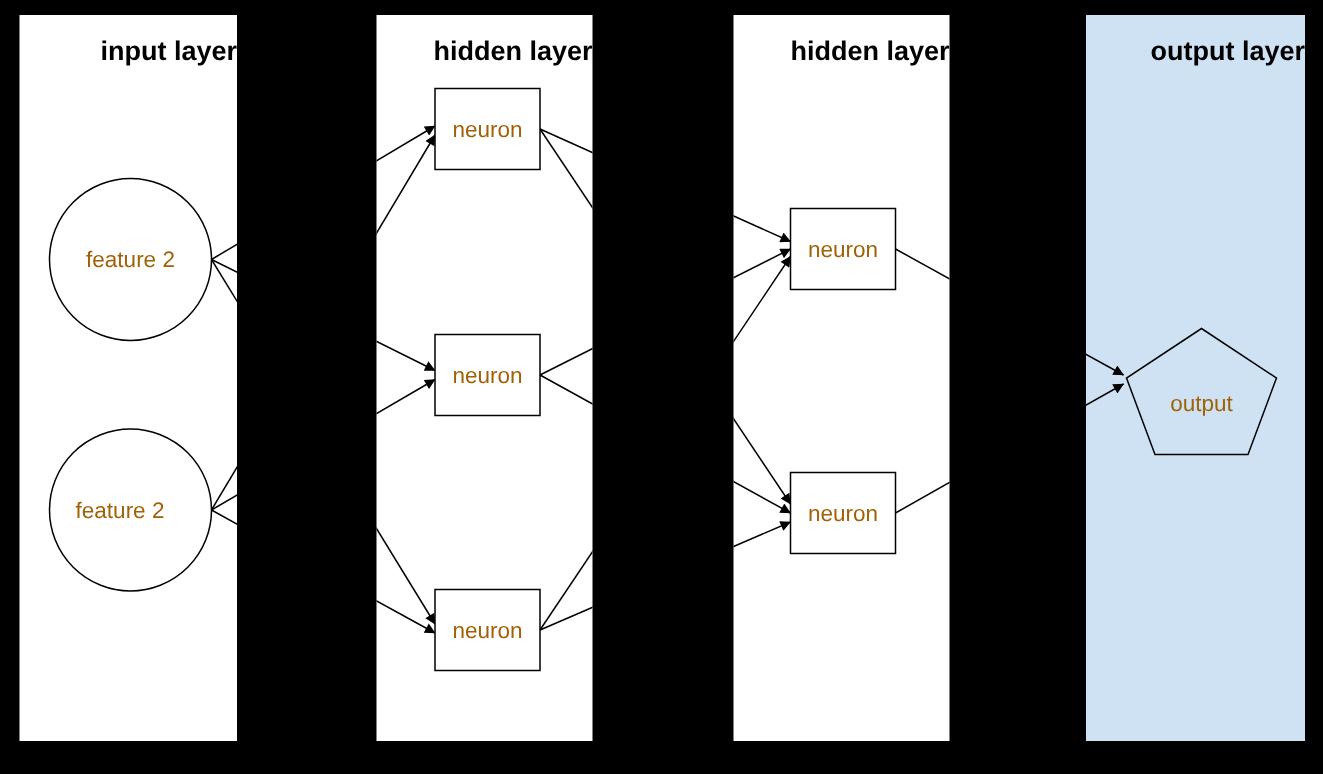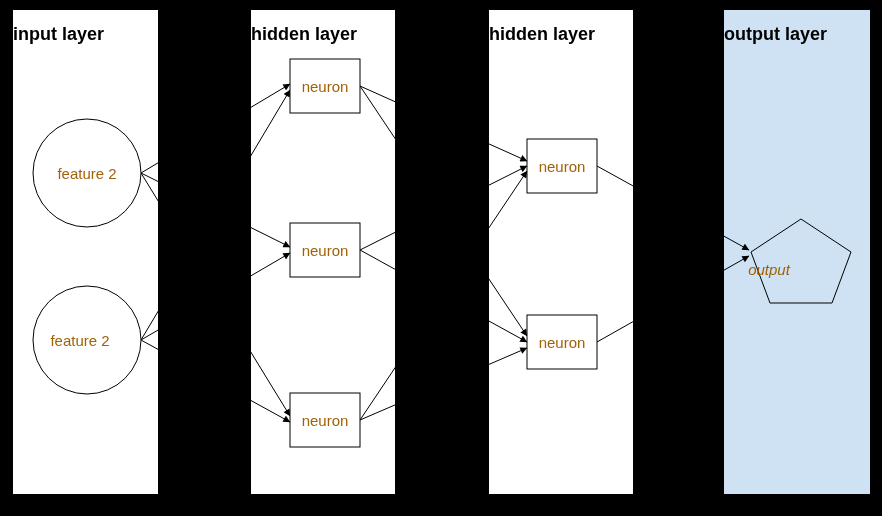--- a/index.html
+++ b/index.html
@@ -19,21 +19,21 @@
     position: absolute;
     top: 10px;
     height: 484px;
     background: #ffffff;
   }
   .panel.output {
     background: #cfe2f3;
   }
   .panel-title {
     padding-top: 13px;
-    text-align: left;
+    text-align: right;
     font-size: 18px;
     font-weight: bold;
     line-height: 22px;
     color: #000000;
     white-space: nowrap;
   }
   svg.diagram {
     position: absolute;
     left: 0;
     top: 0;
@@ -112,15 +112,15 @@
     </g>
   </svg>
 
   <div class="node-label" style="left:87px;  top:174px;">feature 2</div>
   <div class="node-label" style="left:80px;  top:341px;">feature 2</div>
   <div class="node-label" style="left:325px; top:87px;">neuron</div>
   <div class="node-label" style="left:325px; top:251px;">neuron</div>
   <div class="node-label" style="left:325px; top:421px;">neuron</div>
   <div class="node-label" style="left:562px; top:167px;">neuron</div>
   <div class="node-label" style="left:562px; top:343px;">neuron</div>
-  <div class="node-label" style="left:769px; top:270px;font-style:italic;">output</div>
+  <div class="node-label" style="left:801px; top:270px;">output</div>
 
 </div>
 
 </body></html>

